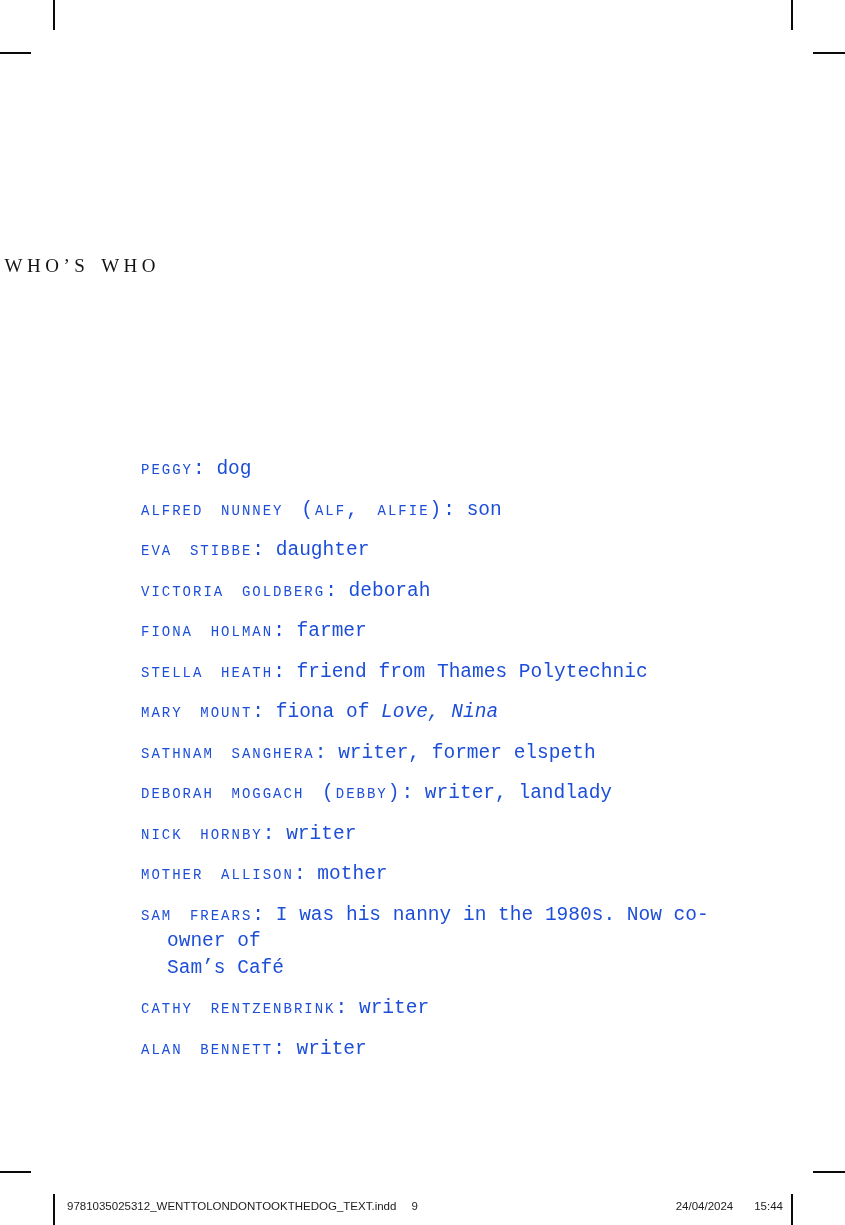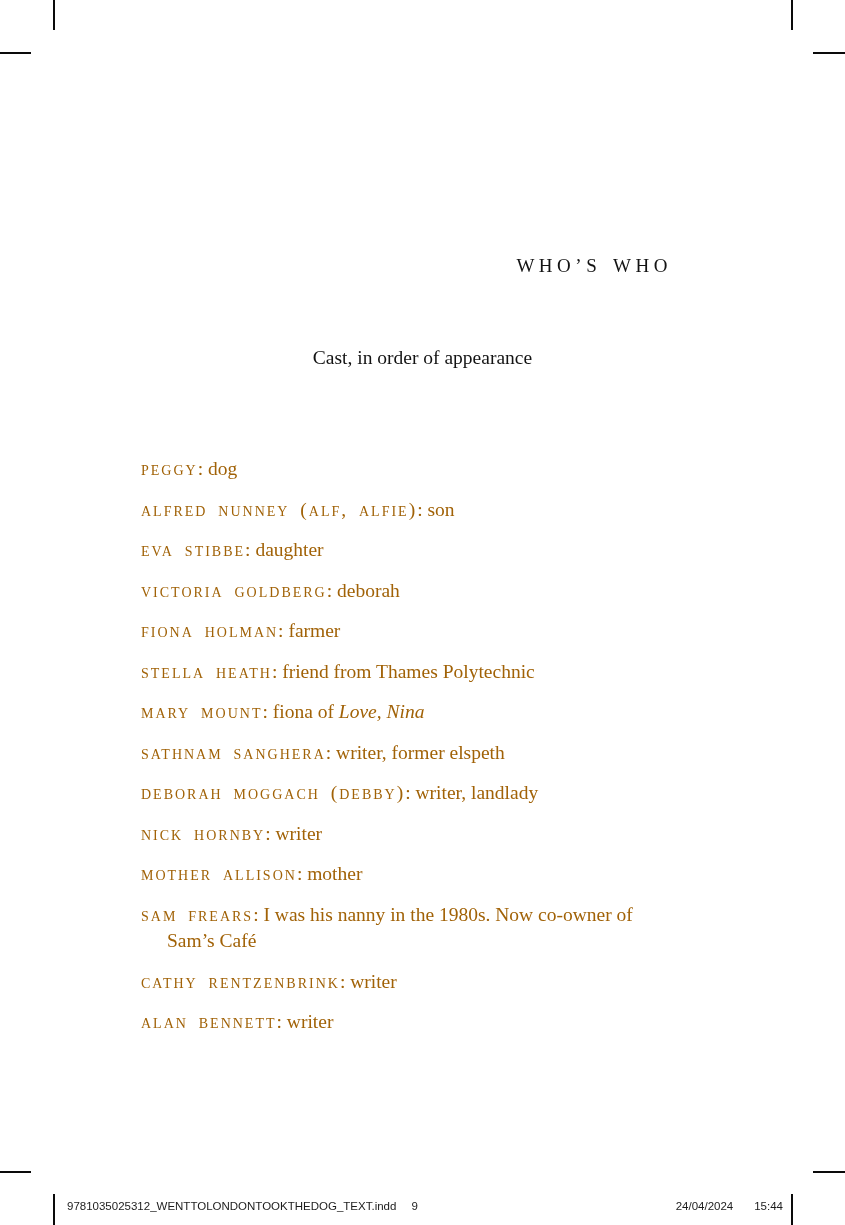--- a/index.html
+++ b/index.html
@@ -26,21 +26,21 @@
   .crop.tr-h { left: 813px; top: 52px; width: 32px; }
   .crop.bl-v { left: 53px; top: 1194px; height: 31px; }
   .crop.bl-h { left: 0; top: 1171px; }
   .crop.br-v { left: 791px; top: 1194px; height: 31px; }
   .crop.br-h { left: 813px; top: 1171px; width: 32px; }
 
   
   .chapter-title {
     position: absolute;
     top: 255px; left: 0; width: 672px;
-    text-align: right;
+    text-align: left;
     font-size: 19px;
     letter-spacing: 4.5px;
     word-spacing: 3px;
     text-indent: 4.5px; 
     color: #131313;
   }
 
   
   .subtitle {
     position: absolute;
@@ -55,21 +55,22 @@
   .cast-list {
     position: absolute;
     top: 456px; left: 141px; width: 575px;
   }
   .cast-entry {
     font-size: 19.5px;
     line-height: 26.5px;
     margin-bottom: 14px;
     padding-left: 26px;
     text-indent: -26px;
-    color: #a16207;
+    color: #1d4ed8;
+    font-family: Liberation Mono, monospace;
   }
   .cast-name {
     font-variant: small-caps;
     letter-spacing: 2px;
     word-spacing: 4px;
   }
   .cast-desc-italic { font-style: italic; }
 
   
   .slug {
@@ -94,21 +95,20 @@
   <div class="crop v tr-v"></div>
   <div class="crop h tr-h"></div>
   <div class="crop v bl-v"></div>
   <div class="crop h bl-h"></div>
   <div class="crop v br-v"></div>
   <div class="crop h br-h"></div>
 
   <div class="chapter-title">WHO’S WHO</div>
 
   <div class="subtitle">
-    <div>Cast, in order of appearance</div>
   </div>
 
   <div class="cast-list" id="cast-list">
       <p class="cast-entry"><span class="cast-name">peggy</span>: <span class="cast-desc">dog</span></p>
       <p class="cast-entry"><span class="cast-name">alfred nunney (alf, alfie)</span>: <span class="cast-desc">son</span></p>
       <p class="cast-entry"><span class="cast-name">eva stibbe</span>: <span class="cast-desc">daughter</span></p>
       <p class="cast-entry"><span class="cast-name">victoria goldberg</span>: <span class="cast-desc">deborah</span></p>
       <p class="cast-entry"><span class="cast-name">fiona holman</span>: <span class="cast-desc">farmer</span></p>
       <p class="cast-entry"><span class="cast-name">stella heath</span>: <span class="cast-desc">friend from Thames Polytechnic</span></p>
       <p class="cast-entry"><span class="cast-name">mary mount</span>: <span class="cast-desc">fiona of </span><span class="cast-desc-italic">Love, Nina</span></p>

